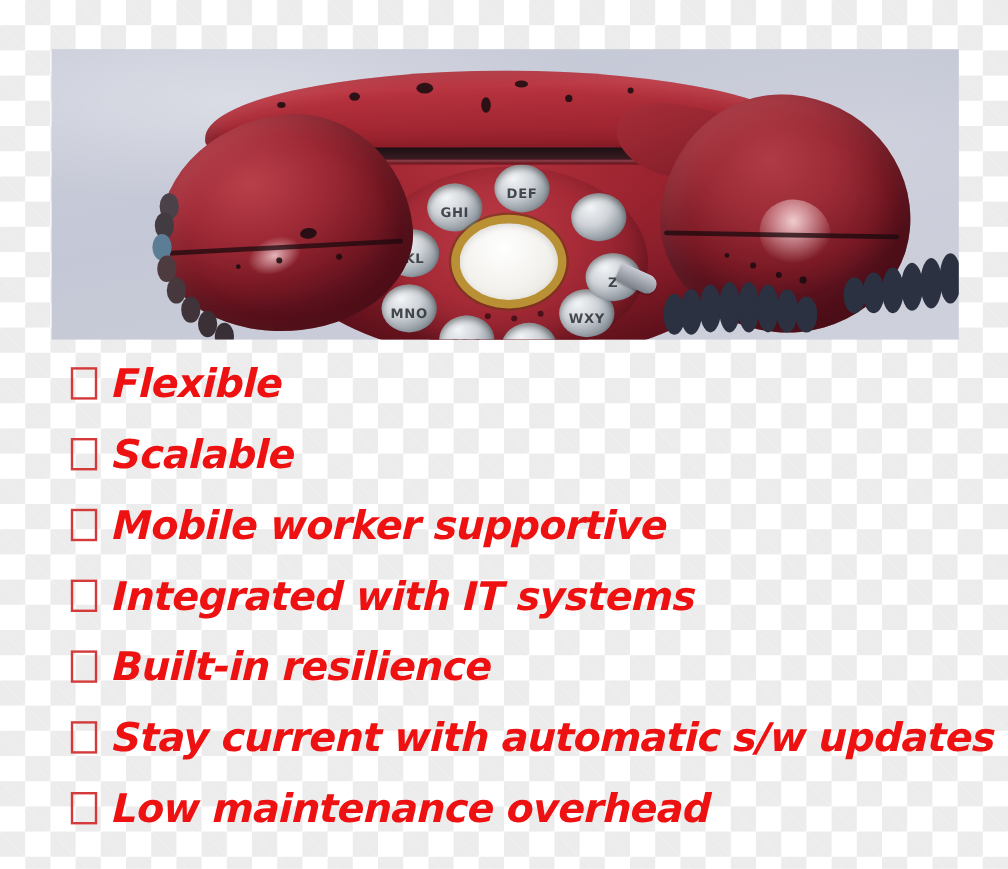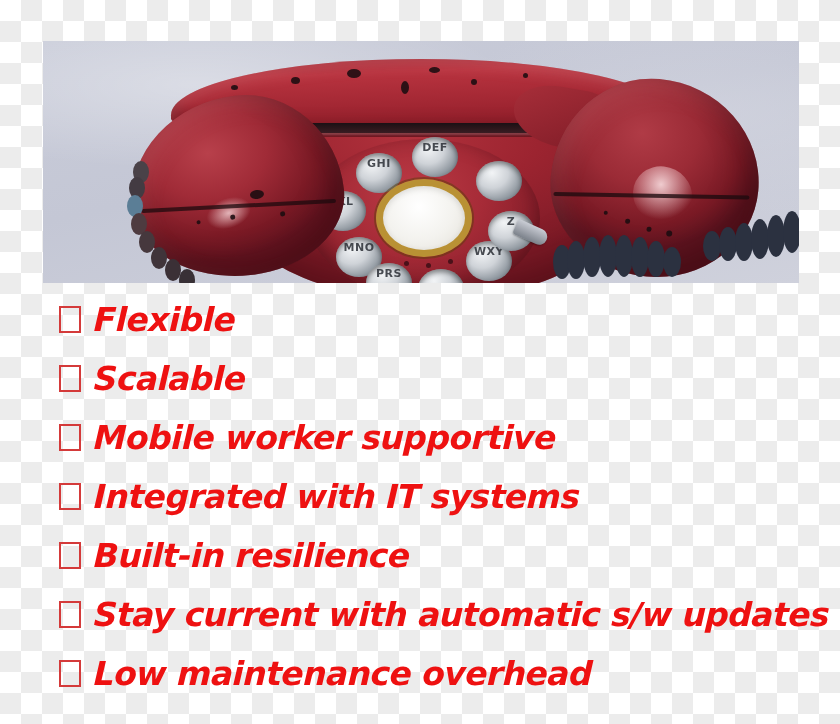--- a/index.html
+++ b/index.html
@@ -194,20 +194,21 @@
   }
   .dial-hole {
     position: absolute;
     width: 46px;
     height: 40px;
     border-radius: 50%;
     background:
       radial-gradient(ellipse at 35% 30%, #f2f4f6 0%, #cfd3d8 38%, #8e969e 72%, #5c646c 100%);
     box-shadow: inset 0 3px 5px rgba(0,0,0,0.4);
     display: flex;
+    align-items: center;
     justify-content: center;
   }
   .dial-hole span {
     font-family: "DejaVu Sans", sans-serif;
     font-size: 11px;
     font-weight: 700;
     color: #2b2f36;
     letter-spacing: 0.5px;
     opacity: 0.85;
     transform: translateY(4px);
@@ -316,21 +317,21 @@
 
       <div class="dial-hole" style="left:104px; top:-2px;">
           <span>DEF</span>
         </div>
       <div class="dial-hole" style="left:48px;  top:14px;">
           <span>GHI</span>
         </div>
       <div class="dial-hole" style="left:12px;  top:52px;">
           <span>JKL</span>
         </div>
-      <div class="dial-hole" style="left:28px;  top:98px;">
+      <div class="dial-hole" style="left:10px;  top:98px;">
           <span>MNO</span>
         </div>
       <div class="dial-hole" style="left:58px;  top:124px;">
           <span>PRS</span>
         </div>
       <div class="dial-hole" style="left:110px; top:130px;"></div>
       <div class="dial-hole" style="left:158px; top:102px;">
           <span>WXY</span>
         </div>
       <div class="dial-hole" style="left:180px; top:72px;">

